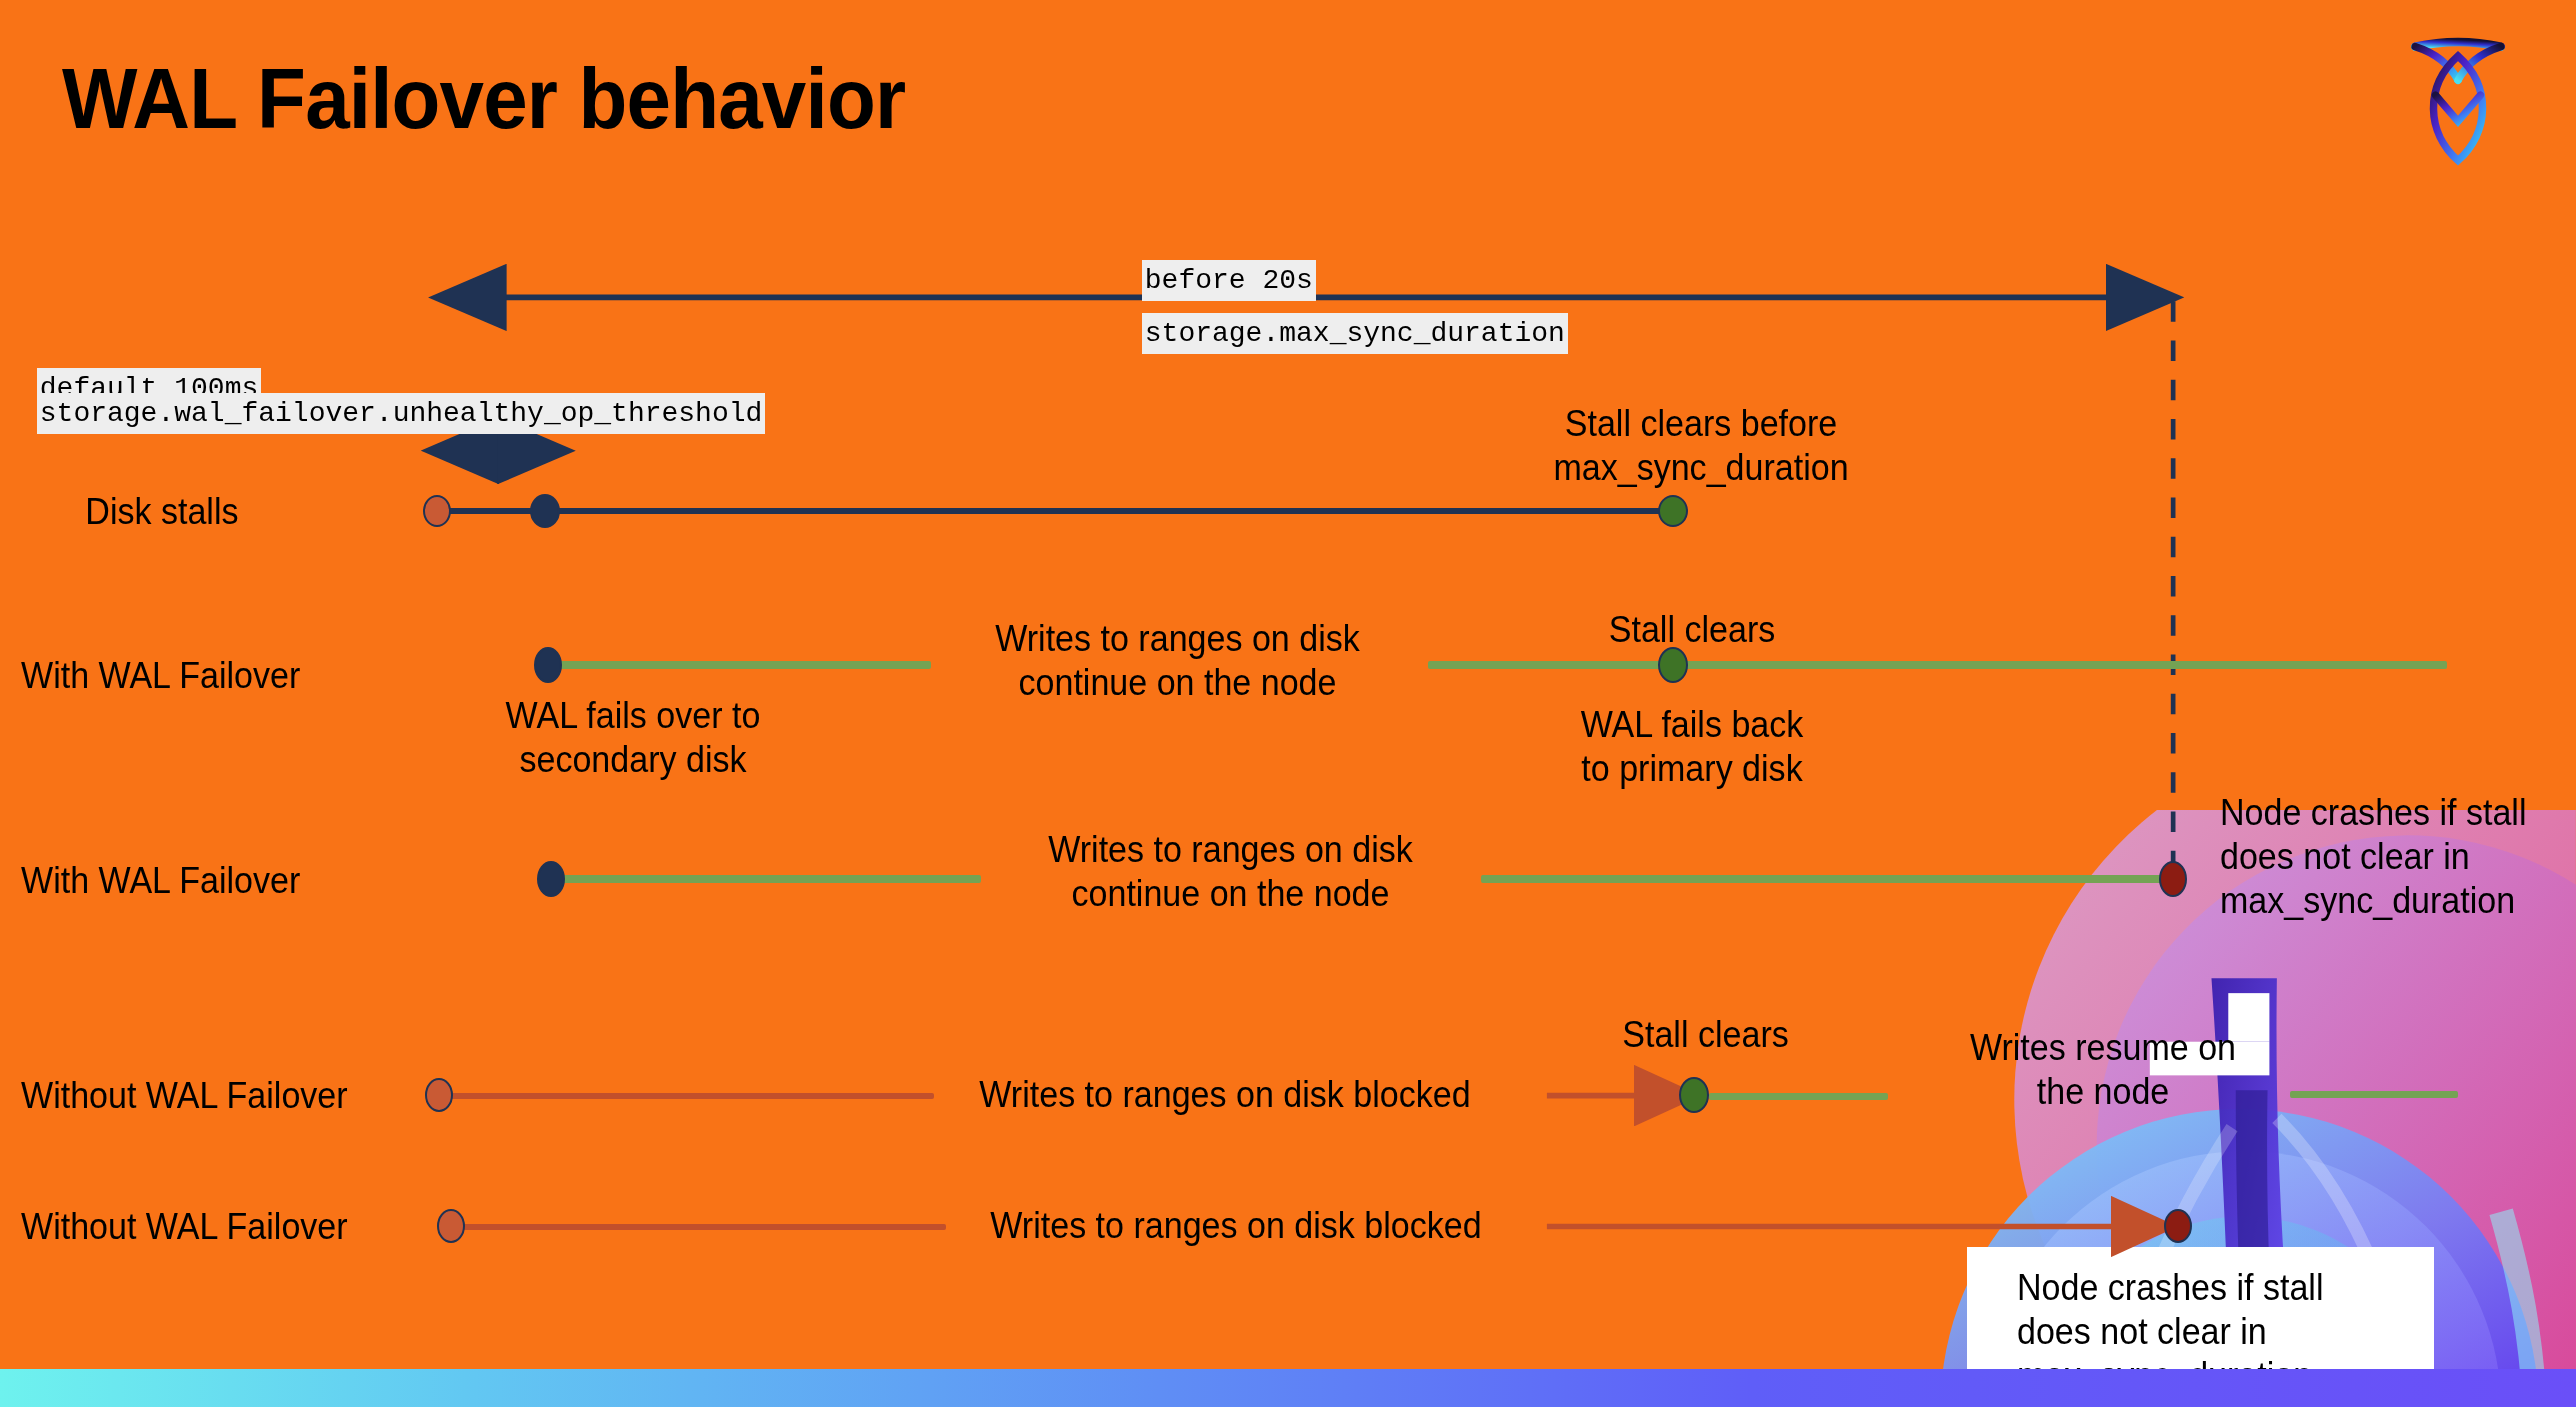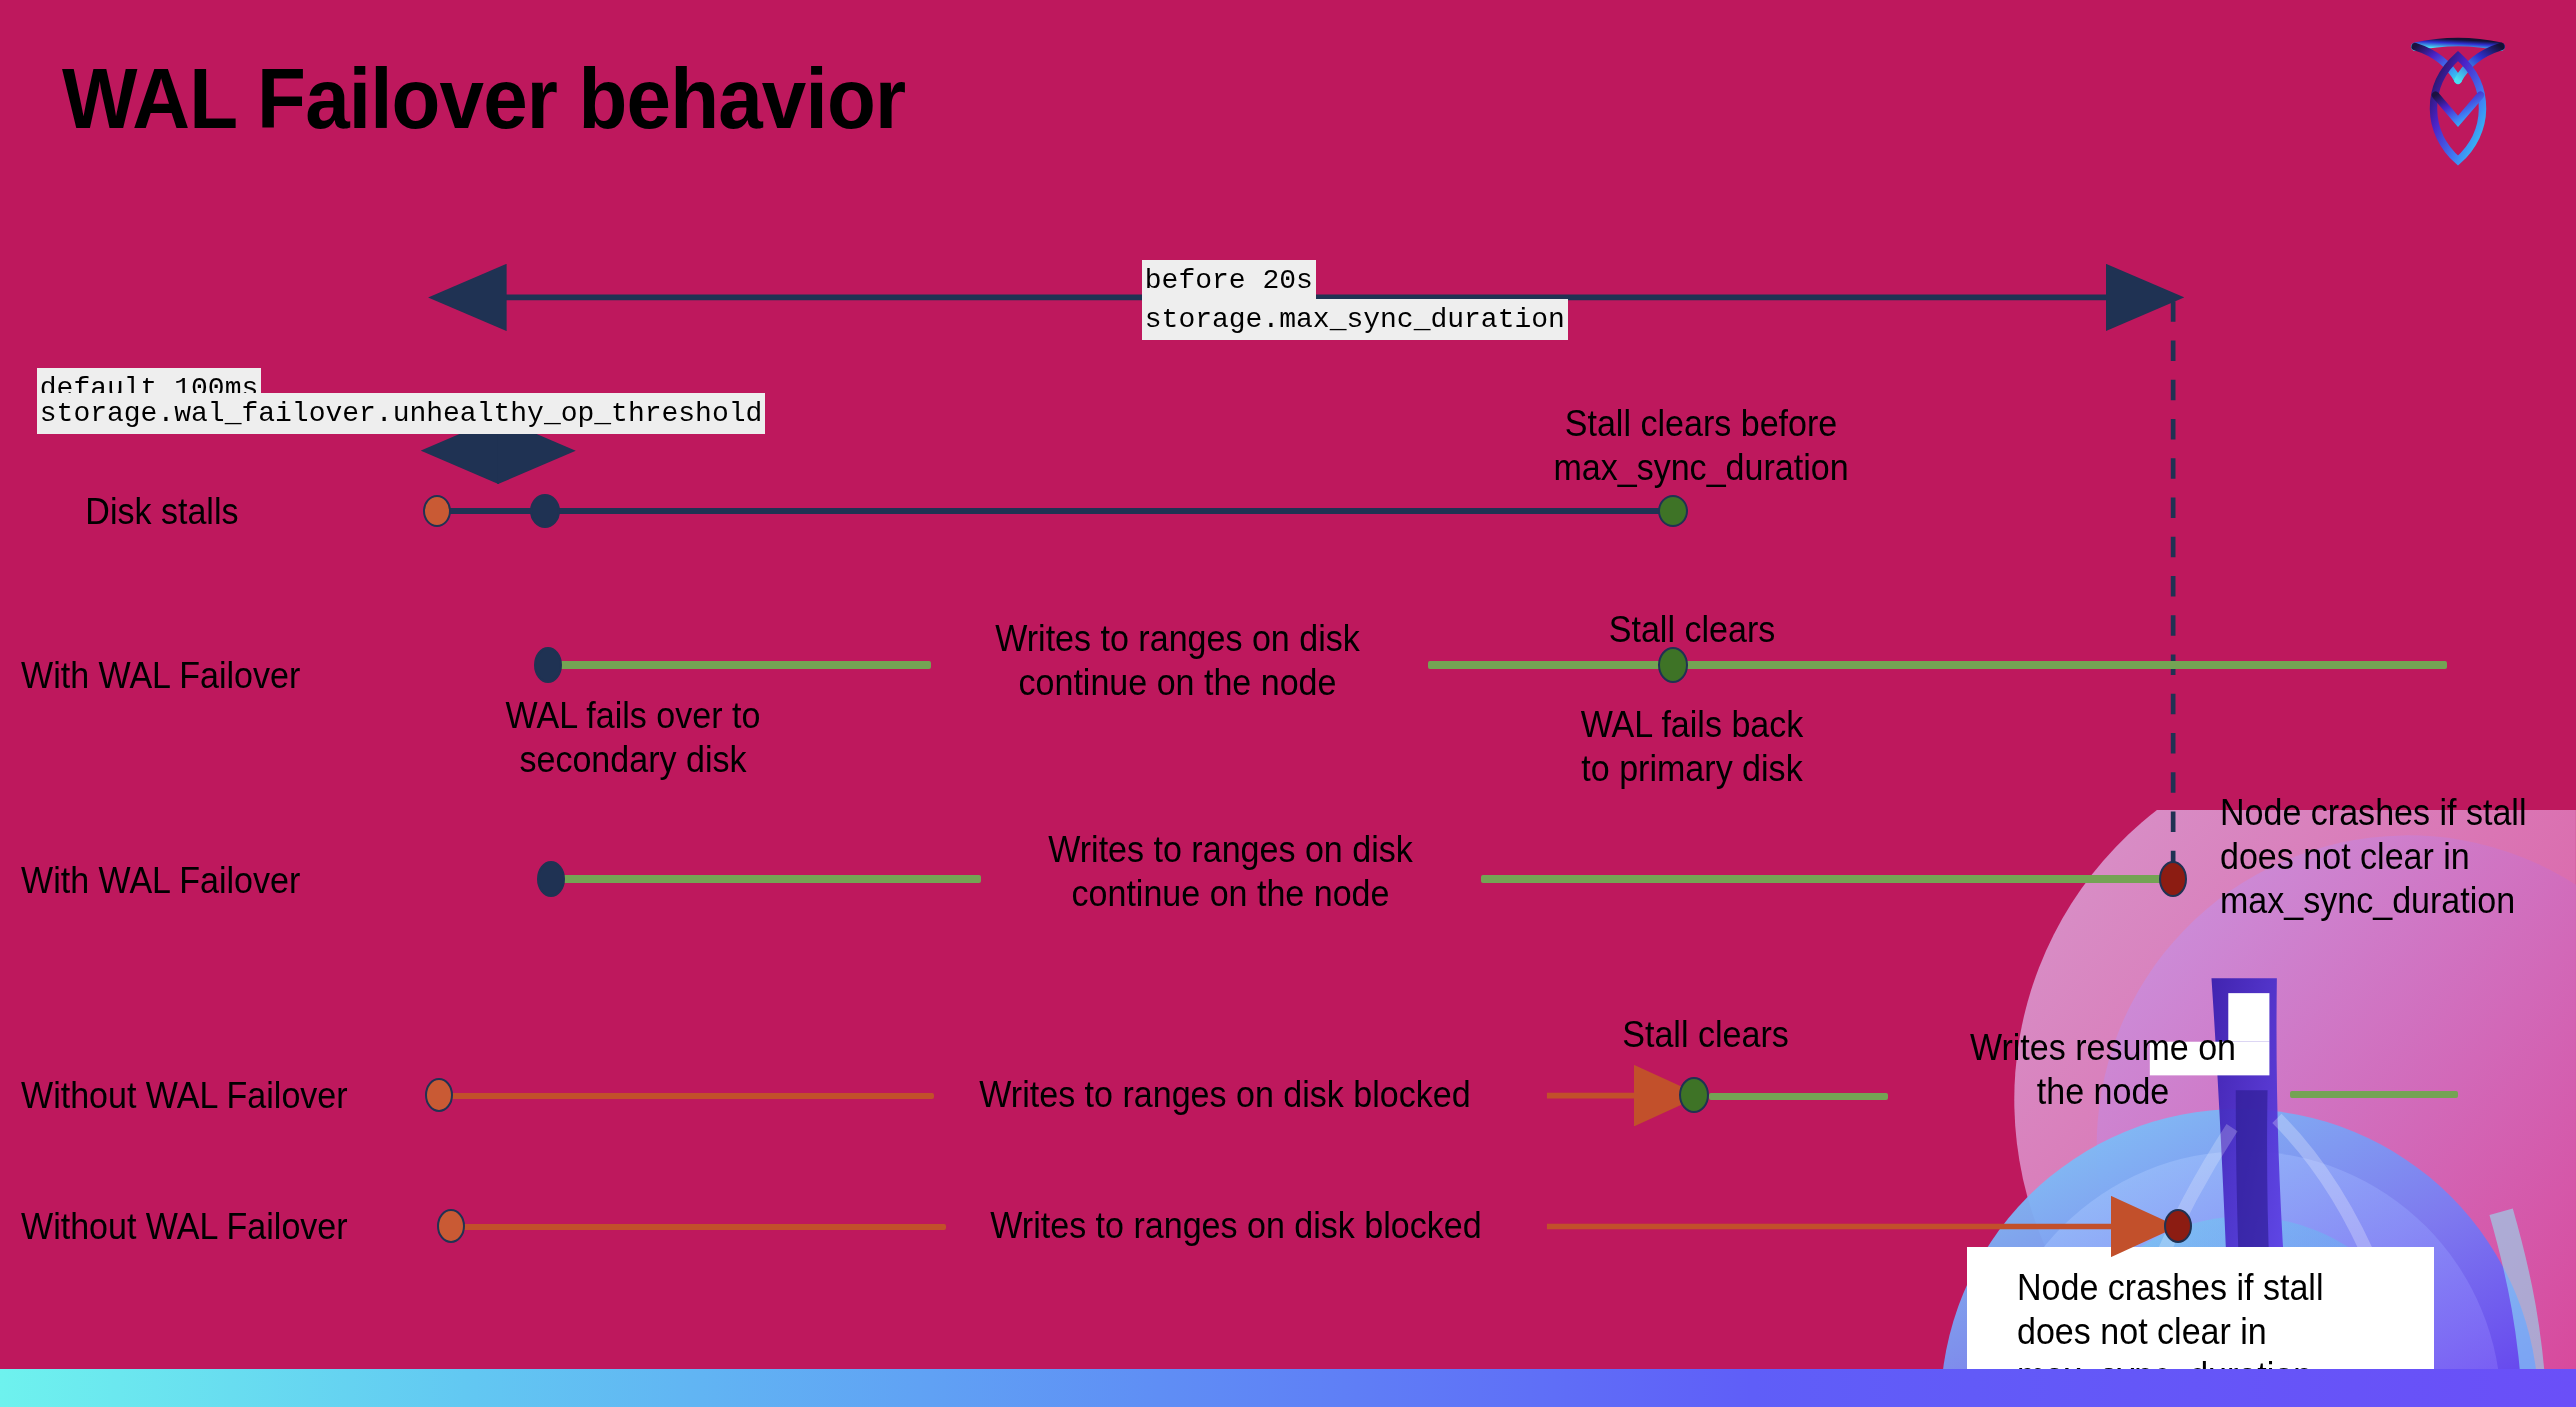--- a/index.html
+++ b/index.html
@@ -7,21 +7,21 @@
     width: 2576px;
     height: 1408px;
     background: #ffffff;
     font-family: "Liberation Sans", sans-serif;
     overflow: hidden;
   }
   #slide {
     position: relative;
     width: 2576px;
     height: 1408px;
-    background: #be185d;
+    background: #f97316;
     overflow: hidden;
   }
 
   
   #title {
     position: absolute;
     left: 62px;
     top: 49px;
     font-size: 86px;
     font-weight: 700;
@@ -208,21 +208,21 @@
     <line x1="462" y1="482" x2="604" y2="482" stroke="#1f3253" stroke-width="6" marker-start="url(#ahNavyL)" marker-end="url(#ahNavy)"></line>
 
     <line x1="2325" y1="322" x2="2325" y2="940" stroke="#1f3253" stroke-width="5" stroke-dasharray="22 20"></line>
 
     <line x1="1655" y1="1172" x2="1808" y2="1172" stroke="#c2502b" stroke-width="6" marker-end="url(#ahRed)"></line>
 
     <line x1="1655" y1="1312" x2="2318" y2="1312" stroke="#c2502b" stroke-width="6" marker-end="url(#ahRed)"></line>
   </svg>
 
   <div class="code" style="left:1142px; top:260px;">before 20s</div>
-  <div class="code" style="left:1142px; top:299px;">storage.max_sync_duration</div>
+  <div class="code" style="left:1142px; top:313px;">storage.max_sync_duration</div>
 
   <div class="code" style="left:37px; top:368px;">default 100ms</div>
   <div class="code" style="left:37px; top:393px;">storage.wal_failover.unhealthy_op_threshold</div>
 
   <div class="rowlabel r" style="right:2337px; top:511px; transform:translateY(-50%) scaleX(0.92);">Disk stalls</div>
   <div class="hline navy" style="left:436px; top:508px; width:1243px;"></div>
   <div class="dot orange" style="left:437px; top:511px; width:28px; height:32px;"></div>
   <div class="dot navy" style="left:545px; top:511px; width:30px; height:34px;"></div>
   <div class="dot green" style="left:1673px; top:511px; width:30px; height:32px;"></div>
   <div class="lbl ctr" style="left:1533px; top:402px; width:336px;">Stall clears before

